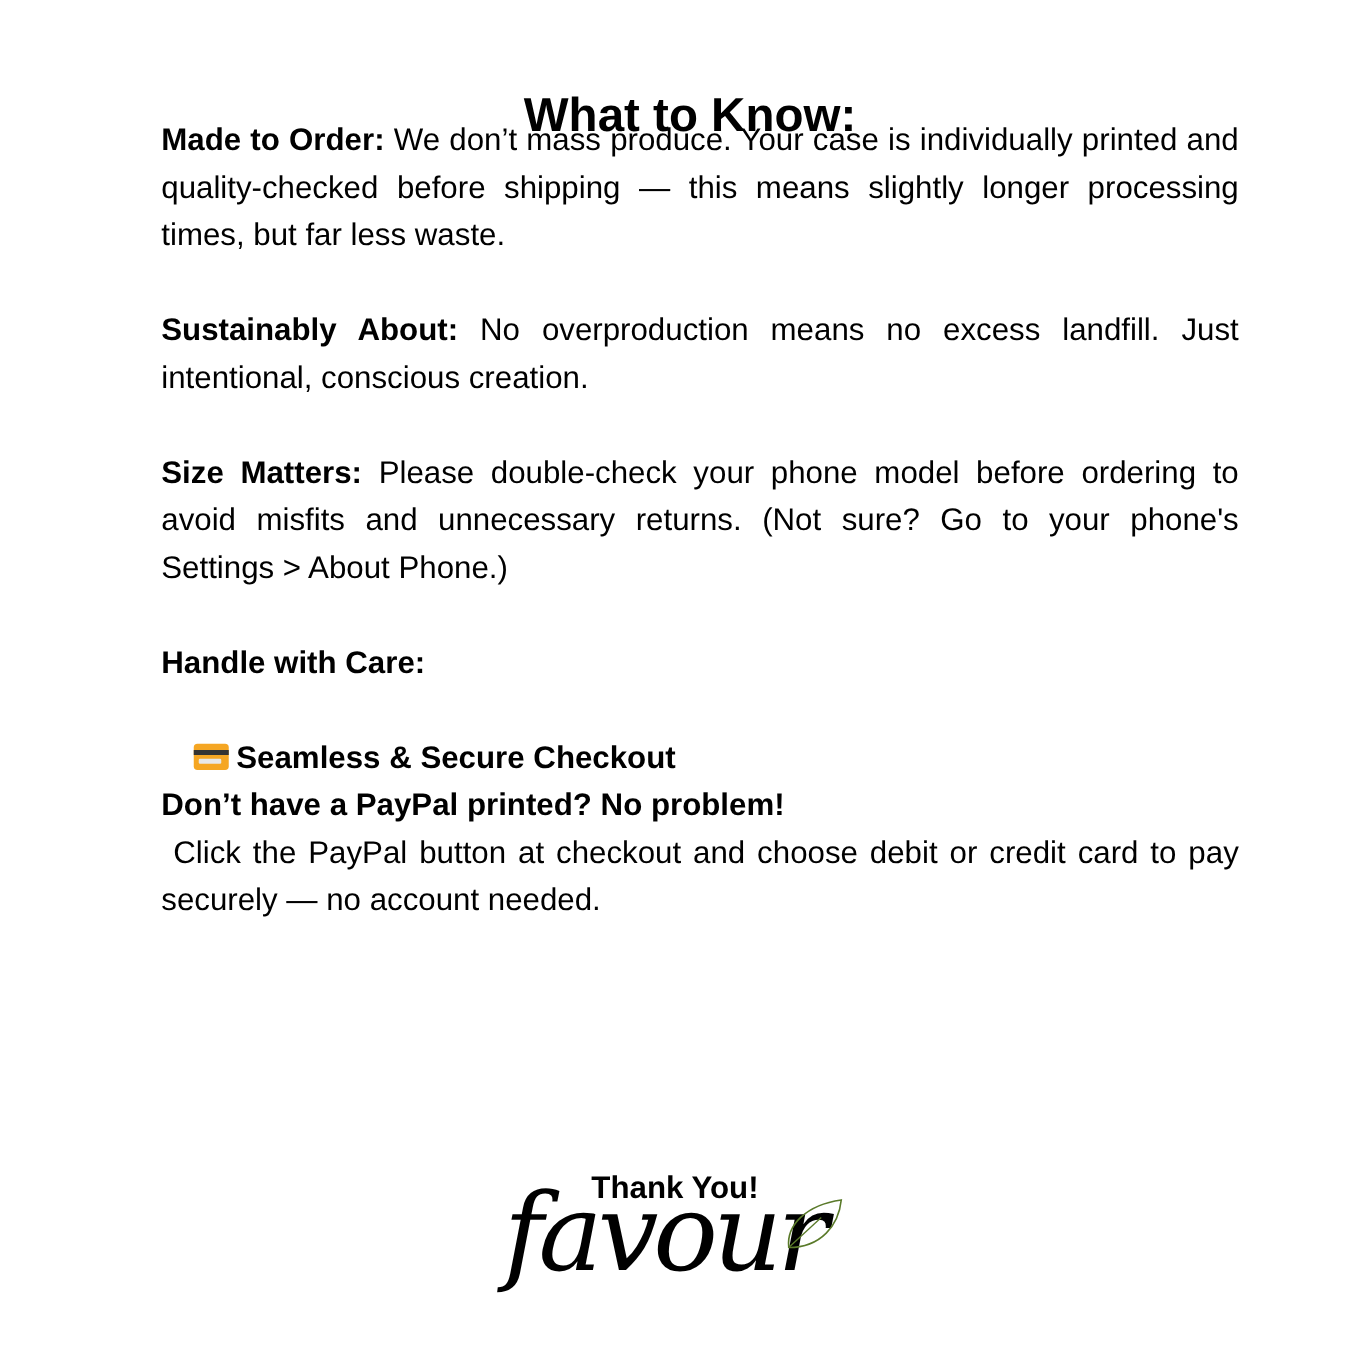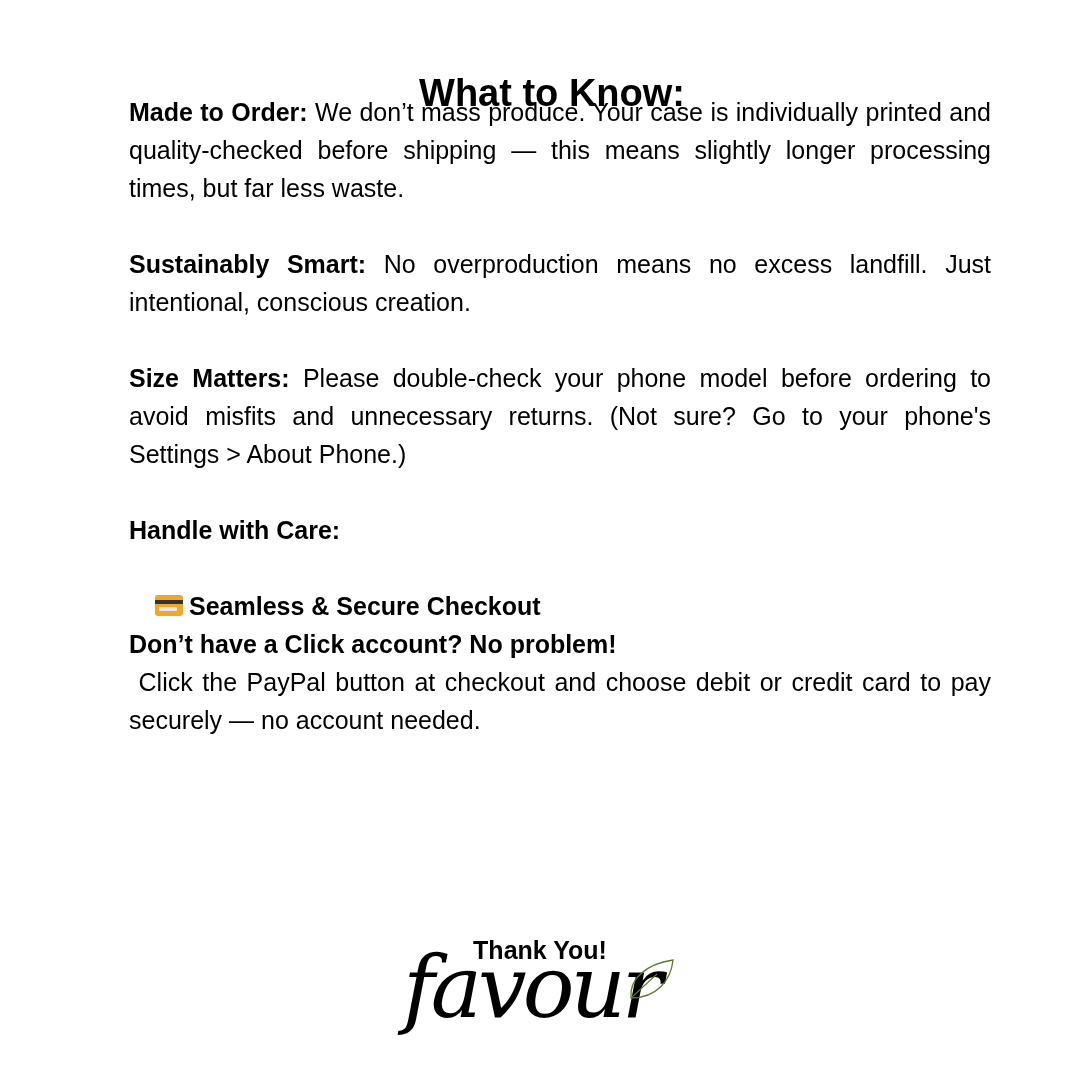--- a/index.html
+++ b/index.html
@@ -121,40 +121,40 @@
 <body>
 
 <h1 class="page-title">What to Know:</h1>
 
 <div class="content">
 
   <p class="para"><span class="b">Made to Order:</span><span> We don’t mass produce. Your case is individually printed and quality-checked before shipping — this means slightly longer processing times, but far less waste.</span></p>
 
   <div class="gap"></div>
 
-  <p class="para"><span class="b">Sustainably Smart:</span><span> No overproduction means no excess landfill. Just intentional, conscious creation.</span></p>
+  <p class="para"><span class="b">Sustainably About:</span><span> No overproduction means no excess landfill. Just intentional, conscious creation.</span></p>
 
   <div class="gap"></div>
 
   <p class="para"><span class="b">Size Matters:</span><span> Please double-check your phone model before ordering to avoid misfits and unnecessary returns. (Not sure? Go to your phone's Settings &gt; About Phone.)</span></p>
 
   <div class="gap"></div>
 
   <div class="para b">Handle with Care:</div>
 
   <div class="gap"></div>
 
   <div class="checkout-heading">
     <span class="card-icon">
       <span class="stripe"></span>
       <span class="sig"></span>
     </span>
     <span>Seamless &amp; Secure Checkout</span>
   </div>
-  <div class="para b">Don’t have a Click account? No problem!</div>
+  <div class="para b">Don’t have a PayPal printed? No problem!</div>
   <p class="para"><span style="white-space: pre-wrap;"> Click the PayPal button at checkout and choose debit or credit card to pay securely — no account needed.</span></p>
 
 </div>
 
 <div class="thanks">Thank You!</div>
 
 <div class="signature">
   <span class="signature-text">favour</span>
   <svg class="leaf" viewBox="0 0 48 44" xmlns="http://www.w3.org/2000/svg">
     <path d="M4 40 C 2 22, 18 6, 46 2 C 44 22, 30 40, 4 40 Z" fill="none" stroke="#5a7a2a" stroke-width="1.3"></path>

